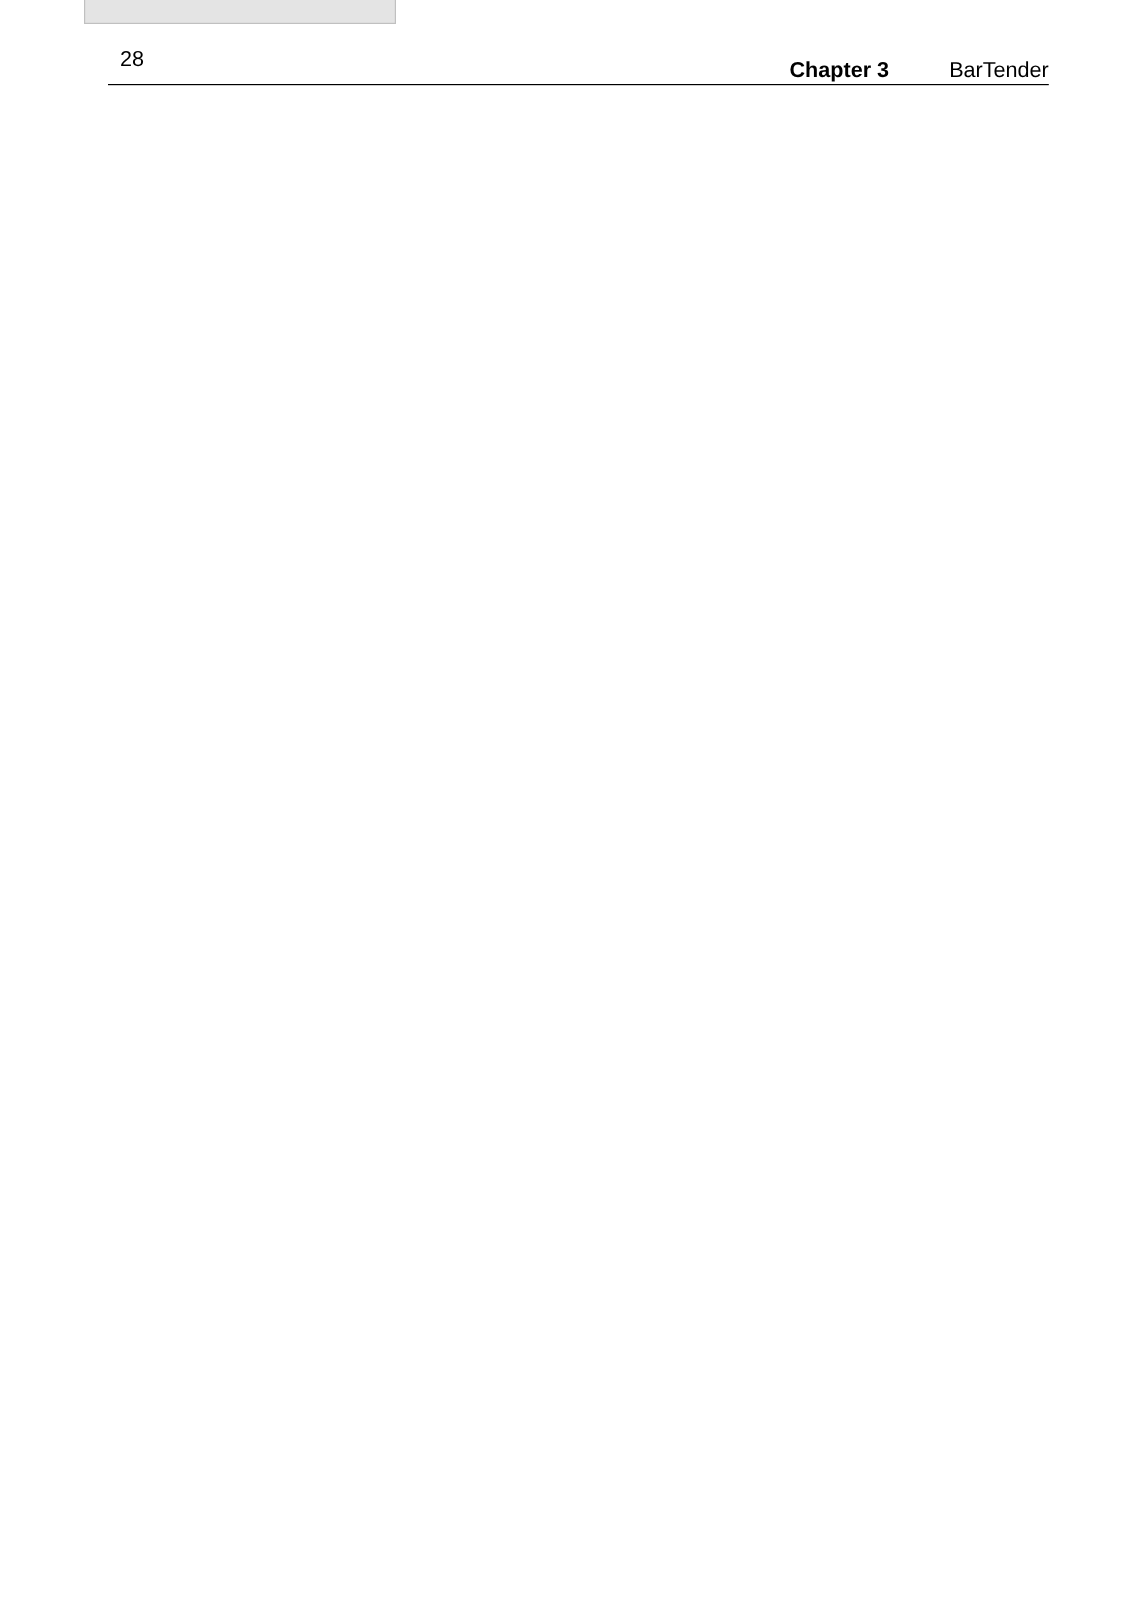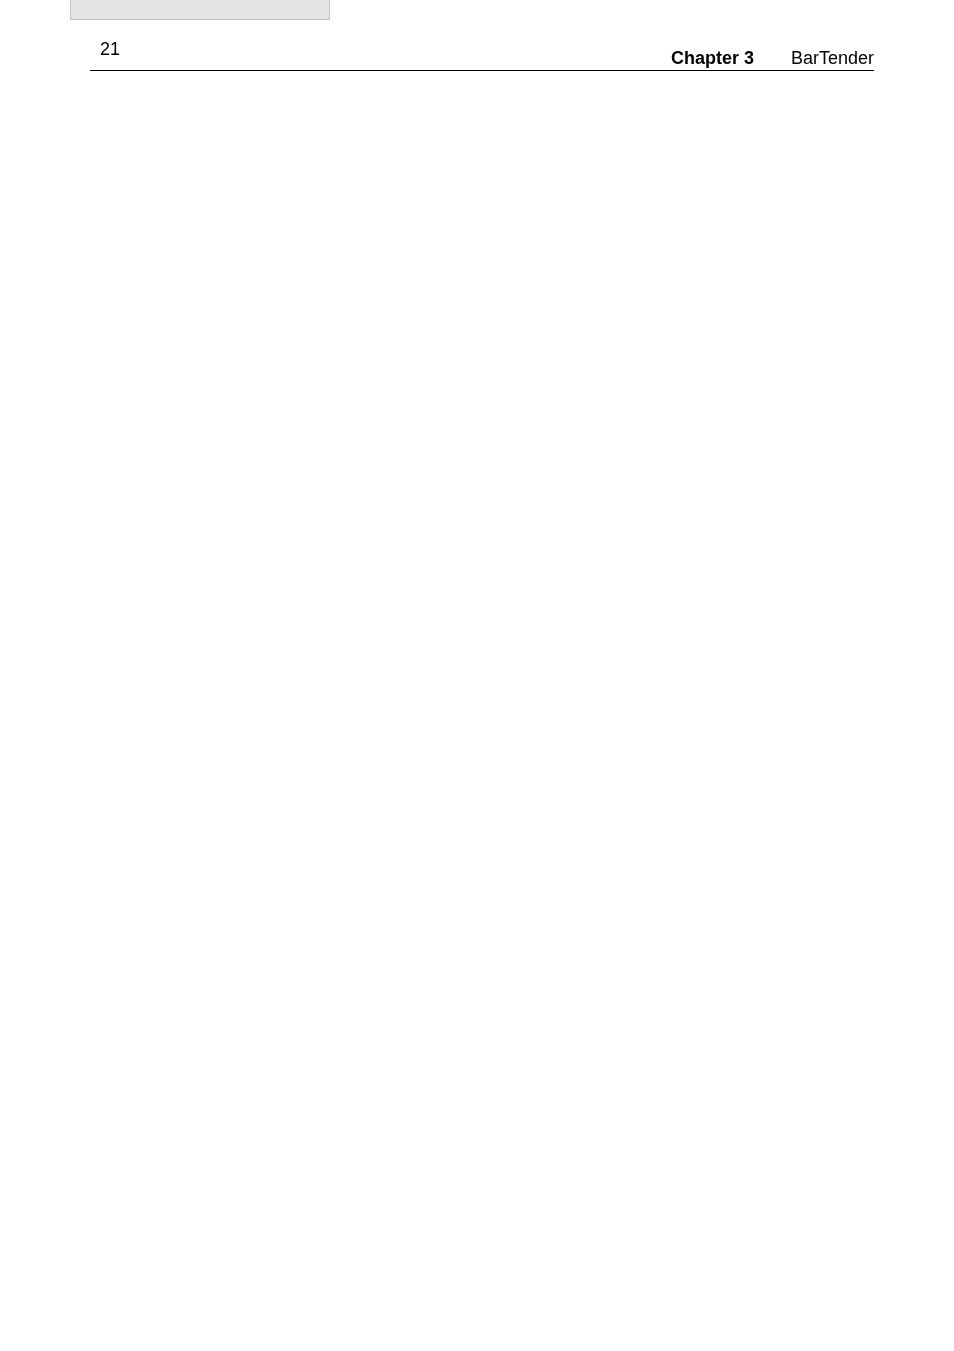--- a/index.html
+++ b/index.html
@@ -1,20 +1,20 @@
 <!DOCTYPE html>
 <html><head>
 <meta charset="utf-8">
 <style>
   *{box-sizing:border-box;margin:0;padding:0}
   body{background:#fff;font-family:Arial,Helvetica,sans-serif;font-size:13px;color:#000;width:954px;margin:0;position:relative}
   .page{position:relative;width:954px;padding:60px 70px 40px 90px}
   .header-line{position:absolute;top:70px;left:90px;right:80px;border-top:1.5px solid #000}
   .header-row{position:absolute;top:48px;right:80px;font-size:18px}
-  .header-row .chap{font-weight:bold;margin-right:32px}
+  .header-row .chap{font-weight:bold;margin-right:45px}
   .section-num{position:absolute;top:106px;left:92px;font-weight:bold;font-size:14px}
   .section-title{position:absolute;top:106px;left:160px;font-weight:bold;font-size:14px}
   .page-num{position:absolute;bottom:40px;left:100px;font-size:18px}
   
   .note-box{position:absolute;left:70px;bottom:80px;width:260px;height:190px;background:#e4e4e4;border:1px solid #c0c0c0}
   
   .win{position:absolute;border:2px solid #000;background:#c0c0c0;box-shadow:1px 1px 0 #000}
   .titlebar{background:#000080;color:#fff;font-weight:bold;font-size:12px;padding:3px 5px;display:flex;justify-content:space-between;align-items:center}
   .titlebtns{display:flex;gap:2px}
   .titlebtn{width:14px;height:14px;background:#c0c0c0;border:1px solid #fff;border-right-color:#000;border-bottom-color:#000;font-size:10px;text-align:center;line-height:12px;color:#000;font-weight:bold}
@@ -254,14 +254,14 @@
         <div class="btn" style="width:70px">Cancel</div>
         <div class="btn" style="width:70px"><span class="u">H</span>elp</div>
       </div>
     </div>
   </div>
 
   <div class="sub-heading">User Commands</div>
 
   <div class="note-box"></div>
 
-  <div class="page-num">21</div>
+  <div class="page-num">28</div>
 </div>
 
 </body></html>

